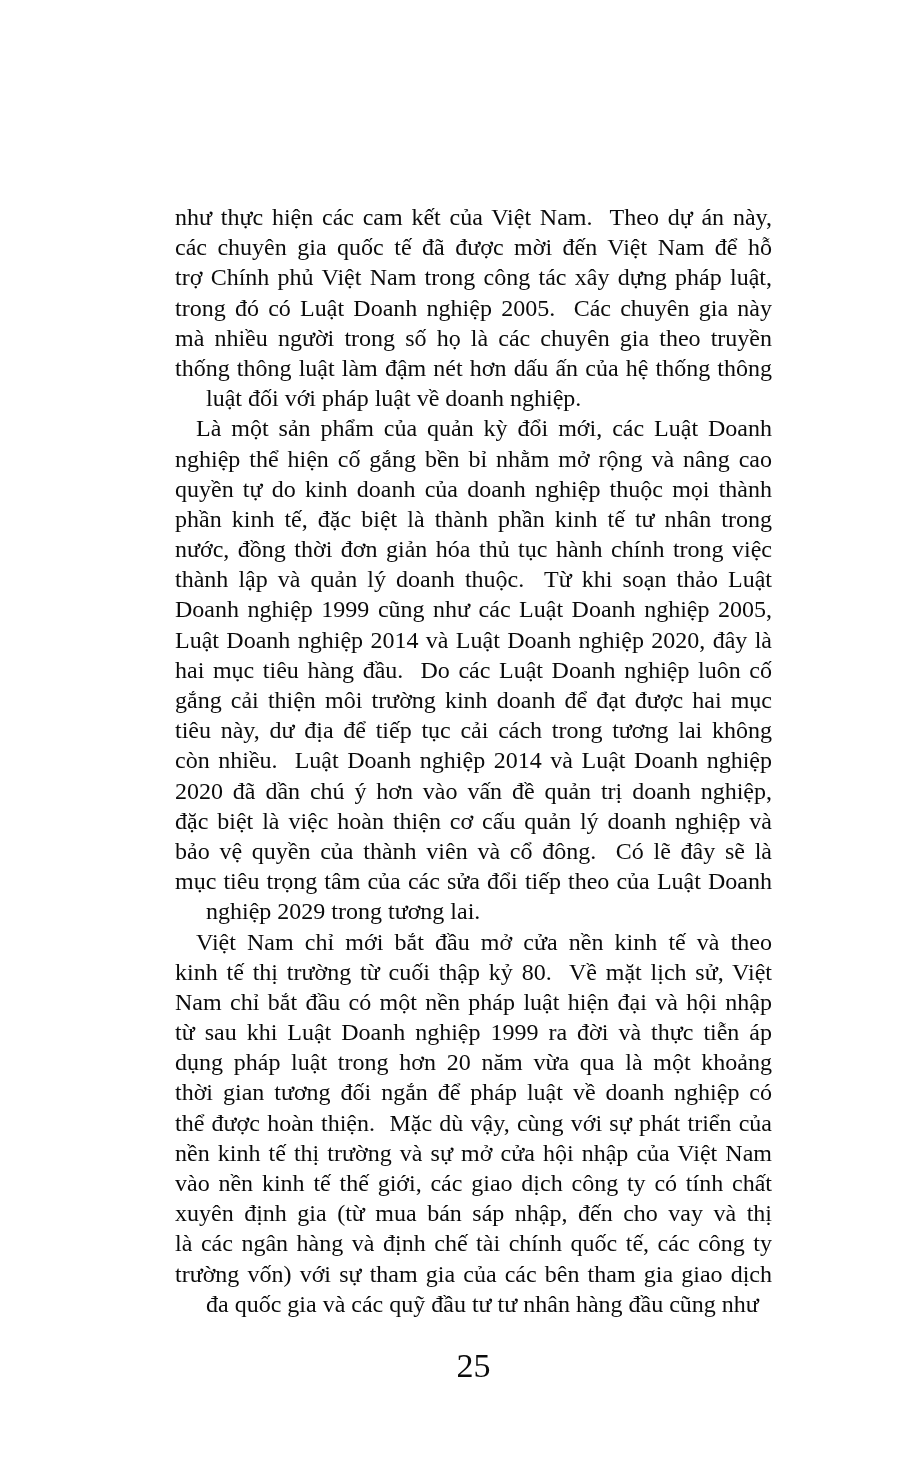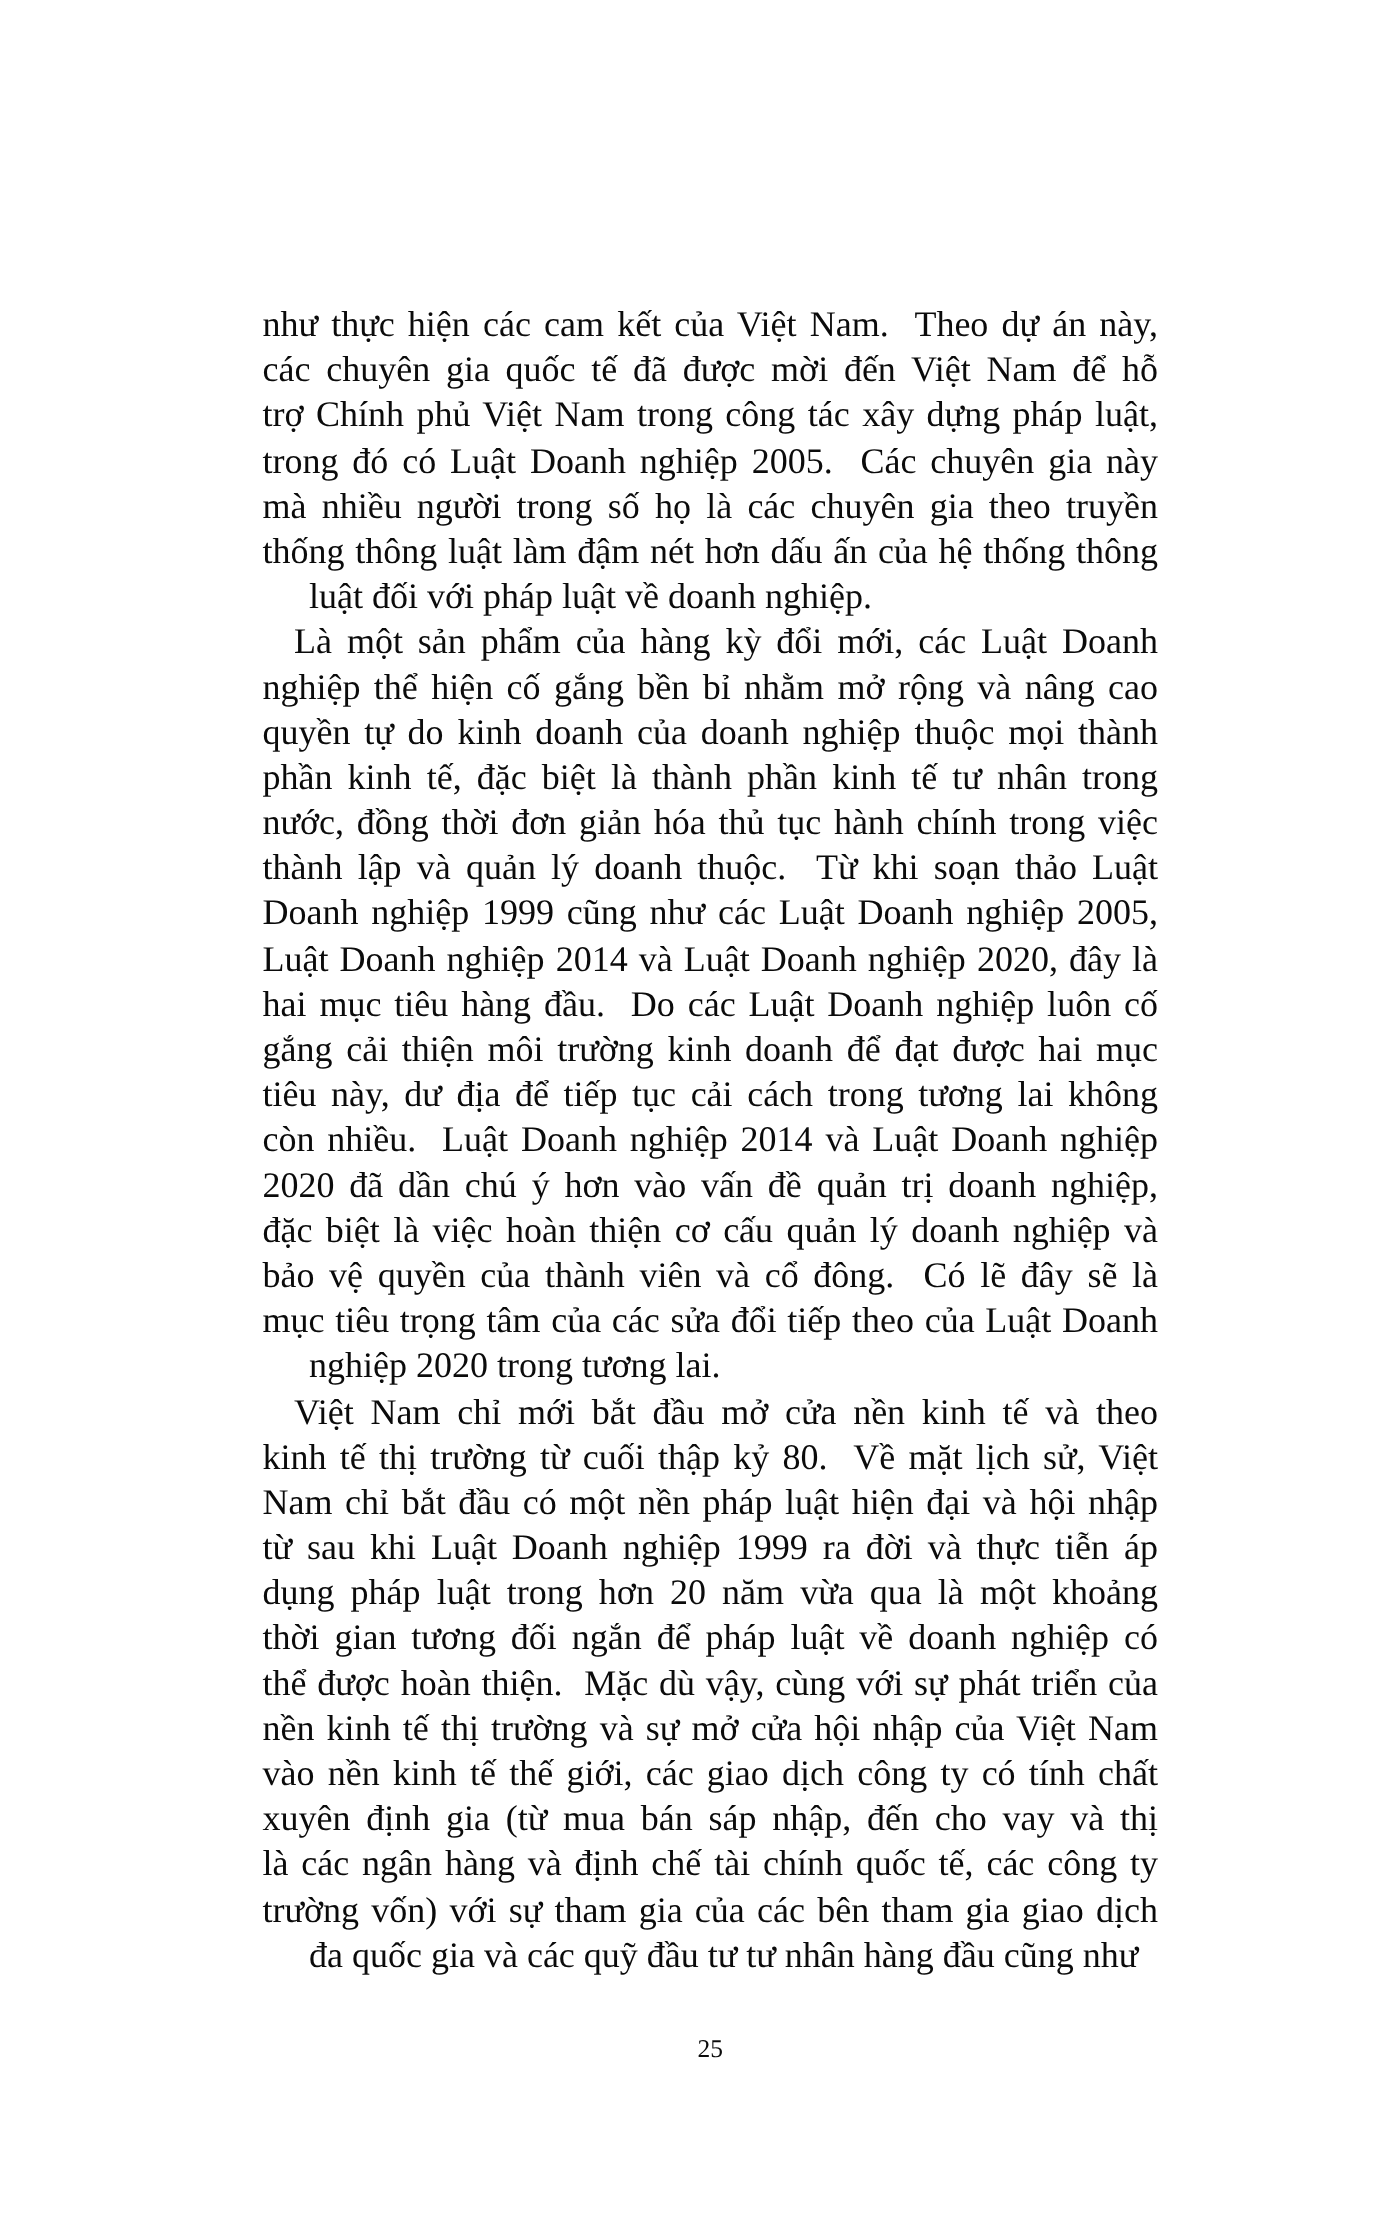--- a/index.html
+++ b/index.html
@@ -41,56 +41,56 @@
   }
   .line.indent {
     text-indent: 21px;
   }
   .page-footer {
     position: absolute;
     left: 175px;
     top: 1351px;
     width: 597px;
     text-align: center;
-    font-size: 17px;
+    font-size: 34px;
     line-height: 30px;
   }
 </style>
 </head>
 <body>
 
 <div class="page">
   <main class="text-block">
       <div class="paragraph">
         <div class="line">như thực hiện các cam kết của Việt Nam.  Theo dự án này,</div>
         <div class="line">các chuyên gia quốc tế đã được mời đến Việt Nam để hỗ</div>
         <div class="line">trợ Chính phủ Việt Nam trong công tác xây dựng pháp luật,</div>
         <div class="line">trong đó có Luật Doanh nghiệp 2005.  Các chuyên gia này</div>
         <div class="line">mà nhiều người trong số họ là các chuyên gia theo truyền</div>
         <div class="line">thống thông luật làm đậm nét hơn dấu ấn của hệ thống thông</div>
         <div class="line last">luật đối với pháp luật về doanh nghiệp.</div>
       </div>
       <div class="paragraph">
-        <div class="line indent">Là một sản phẩm của hàng kỳ đổi mới, các Luật Doanh</div>
+        <div class="line indent">Là một sản phẩm của quản kỳ đổi mới, các Luật Doanh</div>
         <div class="line">nghiệp thể hiện cố gắng bền bỉ nhằm mở rộng và nâng cao</div>
         <div class="line">quyền tự do kinh doanh của doanh nghiệp thuộc mọi thành</div>
         <div class="line">phần kinh tế, đặc biệt là thành phần kinh tế tư nhân trong</div>
         <div class="line">nước, đồng thời đơn giản hóa thủ tục hành chính trong việc</div>
         <div class="line">thành lập và quản lý doanh thuộc.  Từ khi soạn thảo Luật</div>
         <div class="line">Doanh nghiệp 1999 cũng như các Luật Doanh nghiệp 2005,</div>
         <div class="line">Luật Doanh nghiệp 2014 và Luật Doanh nghiệp 2020, đây là</div>
         <div class="line">hai mục tiêu hàng đầu.  Do các Luật Doanh nghiệp luôn cố</div>
         <div class="line">gắng cải thiện môi trường kinh doanh để đạt được hai mục</div>
         <div class="line">tiêu này, dư địa để tiếp tục cải cách trong tương lai không</div>
         <div class="line">còn nhiều.  Luật Doanh nghiệp 2014 và Luật Doanh nghiệp</div>
         <div class="line">2020 đã dần chú ý hơn vào vấn đề quản trị doanh nghiệp,</div>
         <div class="line">đặc biệt là việc hoàn thiện cơ cấu quản lý doanh nghiệp và</div>
         <div class="line">bảo vệ quyền của thành viên và cổ đông.  Có lẽ đây sẽ là</div>
         <div class="line">mục tiêu trọng tâm của các sửa đổi tiếp theo của Luật Doanh</div>
-        <div class="line last">nghiệp 2020 trong tương lai.</div>
+        <div class="line last">nghiệp 2029 trong tương lai.</div>
       </div>
       <div class="paragraph">
         <div class="line indent">Việt Nam chỉ mới bắt đầu mở cửa nền kinh tế và theo</div>
         <div class="line">kinh tế thị trường từ cuối thập kỷ 80.  Về mặt lịch sử, Việt</div>
         <div class="line">Nam chỉ bắt đầu có một nền pháp luật hiện đại và hội nhập</div>
         <div class="line">từ sau khi Luật Doanh nghiệp 1999 ra đời và thực tiễn áp</div>
         <div class="line">dụng pháp luật trong hơn 20 năm vừa qua là một khoảng</div>
         <div class="line">thời gian tương đối ngắn để pháp luật về doanh nghiệp có</div>
         <div class="line">thể được hoàn thiện.  Mặc dù vậy, cùng với sự phát triển của</div>
         <div class="line">nền kinh tế thị trường và sự mở cửa hội nhập của Việt Nam</div>

